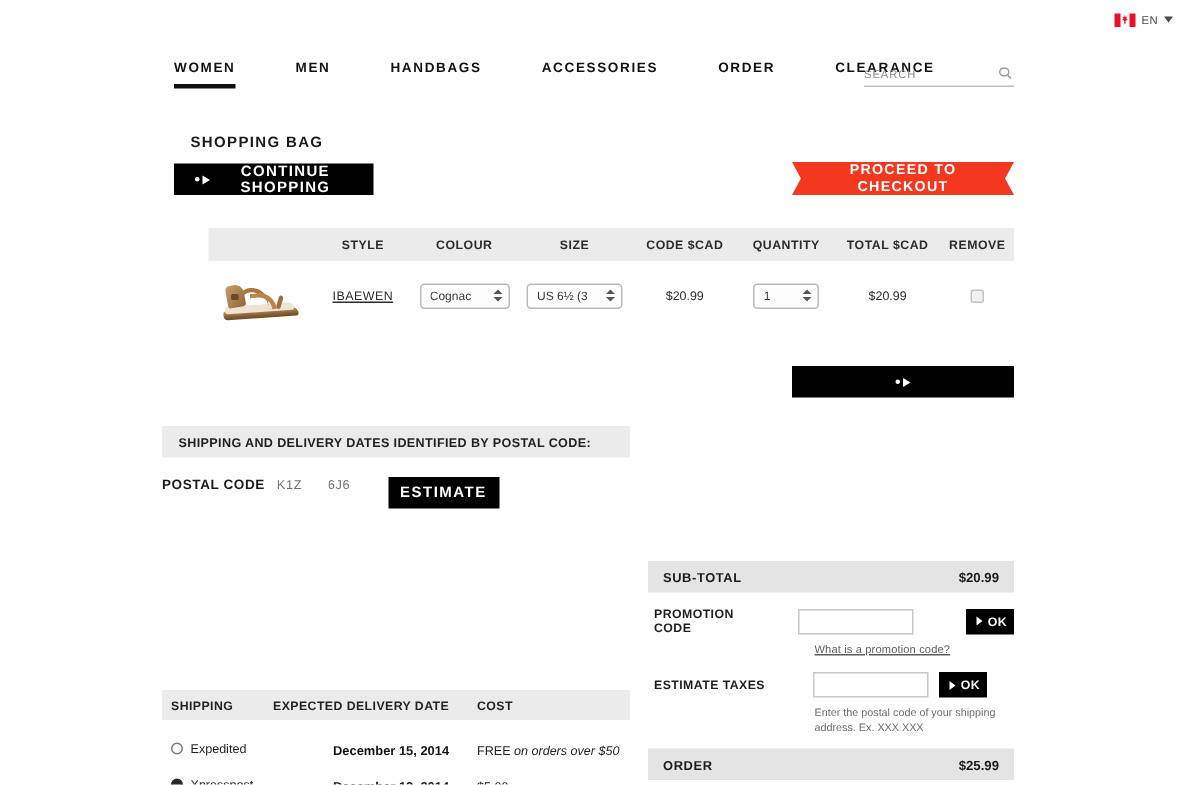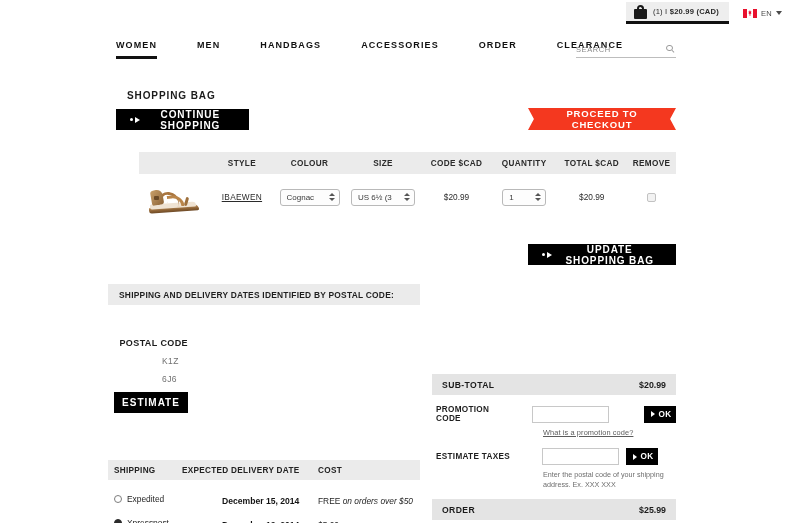--- a/index.html
+++ b/index.html
@@ -183,21 +183,21 @@
   }
 
   .btn-update { position:absolute; top: 154px; left: 528px; width: 148px; justify-content:center; }
 
   
   .ship-banner {
     position:absolute; top: 194px; left: 108px; width: 312px; height: 21px;
     background:#ebebeb; display:flex; align-items:center; padding-left: 11px;
     font-size: 8.4px; font-weight:700; letter-spacing:.25px; color:#1f1f1f;
   }
-  .postal-row { position:absolute; top: 248px; left: 108px; display:flex; align-items:flex-end; gap: 8px; flex-direction: column; }
+  .postal-row { position:absolute; top: 228px; left: 108px; display:flex; align-items:flex-start; gap: 8px; }
   .postal-label { font-size: 9px; font-weight:700; letter-spacing:.4px; color:#1b1b1b; }
   .postal-in {
     border:0; outline:0; background:transparent; width: 26px;
     font-size: 8.5px; color:#707070; font-family:"Liberation Sans", sans-serif;
     letter-spacing:.4px; padding:0; text-align:left;
   }
   .btn-estimate {
     background:#000; color:#fff; border:0; cursor:pointer; margin-left: 6px;
     font-size: 10px; font-weight:800; letter-spacing:1px; width: 74px; height: 21px;
     font-family:"Liberation Sans", sans-serif;
@@ -261,27 +261,20 @@
     font-size: 7.2px; color:#6e6e6e; line-height: 1.45;
   }
 </style>
 </head>
 <body>
 
 <div class="page">
 
   <div class="utility-bar">
 
-    <div class="bag-box">
-      <span class="bag-icon">
-        <span class="handle"></span>
-          <span class="body"></span>
-      </span>
-      <span class="bag-text"><span>(1) I </span><b>$20.99 (CAD)</b></span>
-    </div>
 
     <div class="lang">
       <span class="flag">
         <span class="bar-l"></span>
           <span class="leaf"></span>
           <span class="bar-r"></span>
       </span>
       <span class="lang-text">EN</span>
       <span class="caret-down"></span>
     </div>
@@ -386,21 +379,20 @@
       <div class="col col-rem">
         <input class="chk" type="checkbox" style="">
       </div>
     </div>
 
     <button class="btn-black btn-update">
       <span class="arrow-dot">
           <span class="dot"></span>
           <span class="tri"></span>
         </span>
-      <span>UPDATE SHOPPING BAG</span>
     </button>
 
     <div class="ship-banner">SHIPPING AND DELIVERY DATES IDENTIFIED BY POSTAL CODE:</div>
 
     <div class="postal-row">
       <span class="postal-label">POSTAL CODE</span>
       <input class="postal-in" type="text" value="K1Z" style="">
       <input class="postal-in" type="text" value="6J6" style="">
       <button class="btn-estimate">ESTIMATE</button>
     </div>

